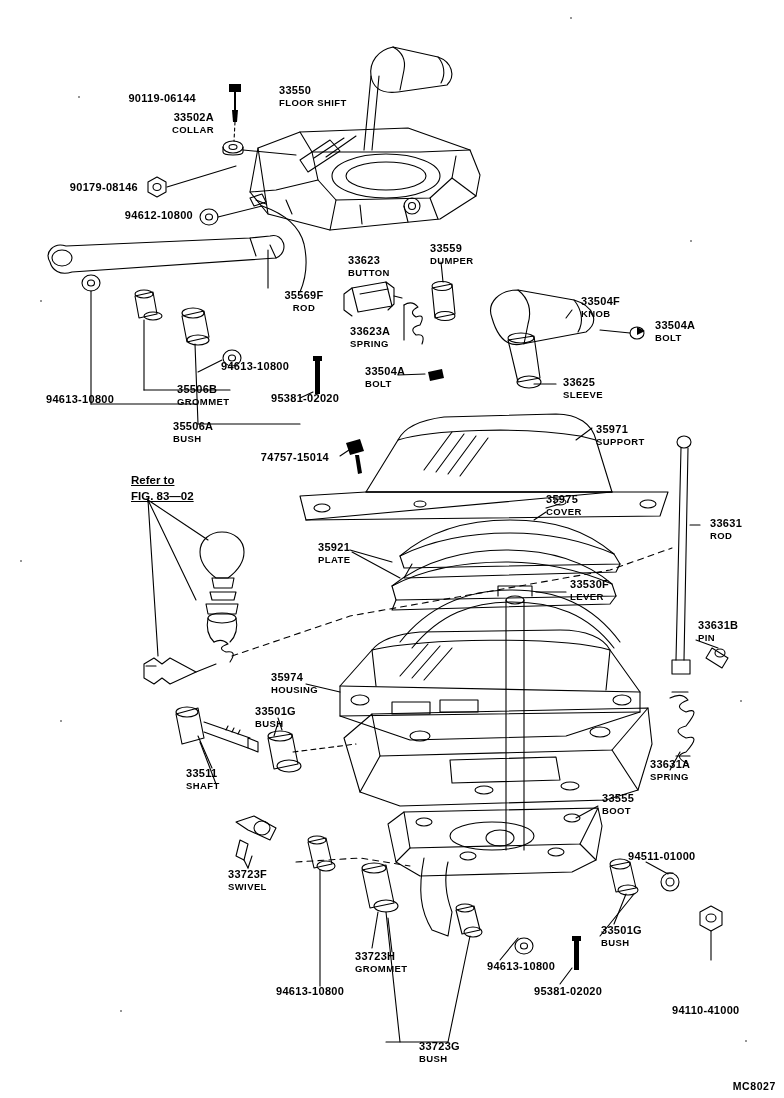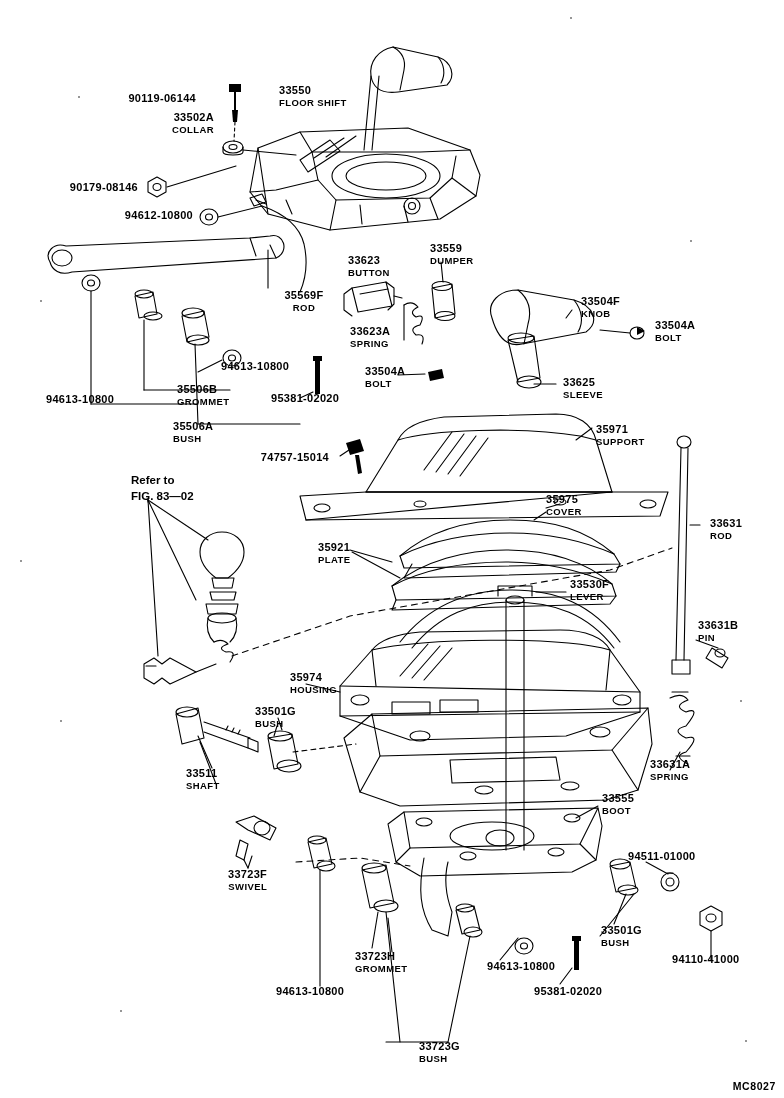--- a/index.html
+++ b/index.html
@@ -5,21 +5,21 @@
   html,body{margin:0;padding:0;background:#ffffff;}
   body{width:784px;height:1098px;position:relative;overflow:hidden;
        font-family:"Liberation Sans", sans-serif;color:#000;}
   #sheet{position:absolute;inset:0;}
   svg.art{position:absolute;left:0;top:0;width:784px;height:1098px;}
   .lbl{position:absolute;font-size:11px;line-height:11.5px;letter-spacing:.3px;
        white-space:nowrap;font-weight:700;}
   .lbl .sub{display:block;font-size:9.5px;font-weight:700;letter-spacing:.4px;}
   .lbl.ctr{text-align:center;transform:translateX(-50%);margin-left:36px;}
   .lbl.rt{text-align:right;transform:translateX(-100%);}
-  .note{position:absolute;font-size:11.5px;font-weight:700;line-height:13px;white-space:nowrap;}
+  .note{position:absolute;font-size:11.5px;font-weight:700;line-height:13px;white-space:nowrap;text-decoration:underline;}
   .code{position:absolute;right:8px;bottom:6px;font-size:10.5px;font-weight:700;letter-spacing:.6px;}
   .speck{position:absolute;width:2px;height:2px;background:#000;border-radius:50%;opacity:.55;}
 </style>
 </head>
 <body>
 
 <div id="sheet">
 
   <svg class="art" viewBox="0 0 784 1098">
     <g fill="none" stroke="#000" stroke-width="1.1" stroke-linejoin="round" stroke-linecap="round">
@@ -363,37 +363,37 @@
   <div class="lbl" style="left:546px;top:494px;"><span>35975</span><span class="sub">COVER</span></div>
 
   <div class="lbl" style="left:318px;top:542px;"><span>35921</span><span class="sub">PLATE</span></div>
 
   <div class="lbl" style="left:710px;top:518px;"><span>33631</span><span class="sub">ROD</span></div>
 
   <div class="lbl" style="left:570px;top:579px;"><span>33530F</span><span class="sub">LEVER</span></div>
 
   <div class="lbl" style="left:698px;top:620px;"><span>33631B</span><span class="sub">PIN</span></div>
 
-  <div class="lbl" style="left:290px;top:672px;"><span>35974</span><span class="sub">HOUSING</span></div>
+  <div class="lbl" style="left:271px;top:672px;"><span>35974</span><span class="sub">HOUSING</span></div>
 
   <div class="lbl" style="left:255px;top:706px;"><span>33501G</span><span class="sub">BUSH</span></div>
 
   <div class="lbl" style="left:186px;top:768px;"><span>33511</span><span class="sub">SHAFT</span></div>
 
   <div class="lbl" style="left:650px;top:759px;"><span>33631A</span><span class="sub">SPRING</span></div>
 
   <div class="lbl" style="left:602px;top:793px;"><span>33555</span><span class="sub">BOOT</span></div>
 
   <div class="lbl" style="left:628px;top:851px;"><span>94511-01000</span></div>
 
-  <div class="lbl" style="left:228px;top:869px;text-align:right;"><span>33723F</span><span class="sub">SWIVEL</span></div>
+  <div class="lbl" style="left:228px;top:869px;"><span>33723F</span><span class="sub">SWIVEL</span></div>
 
   <div class="lbl" style="left:601px;top:925px;"><span>33501G</span><span class="sub">BUSH</span></div>
 
-  <div class="lbl" style="left:672px;top:954px;"><span>94110-41000</span></div>
+  <div class="lbl" style="left:672px;top:1005px;"><span>94110-41000</span></div>
 
   <div class="lbl" style="left:355px;top:951px;"><span>33723H</span><span class="sub">GROMMET</span></div>
 
   <div class="lbl" style="left:487px;top:961px;"><span>94613-10800</span></div>
 
   <div class="lbl" style="left:534px;top:986px;"><span>95381-02020</span></div>
 
   <div class="lbl" style="left:276px;top:986px;"><span>94613-10800</span></div>
 
   <div class="lbl" style="left:419px;top:1041px;"><span>33723G</span><span class="sub">BUSH</span></div>

